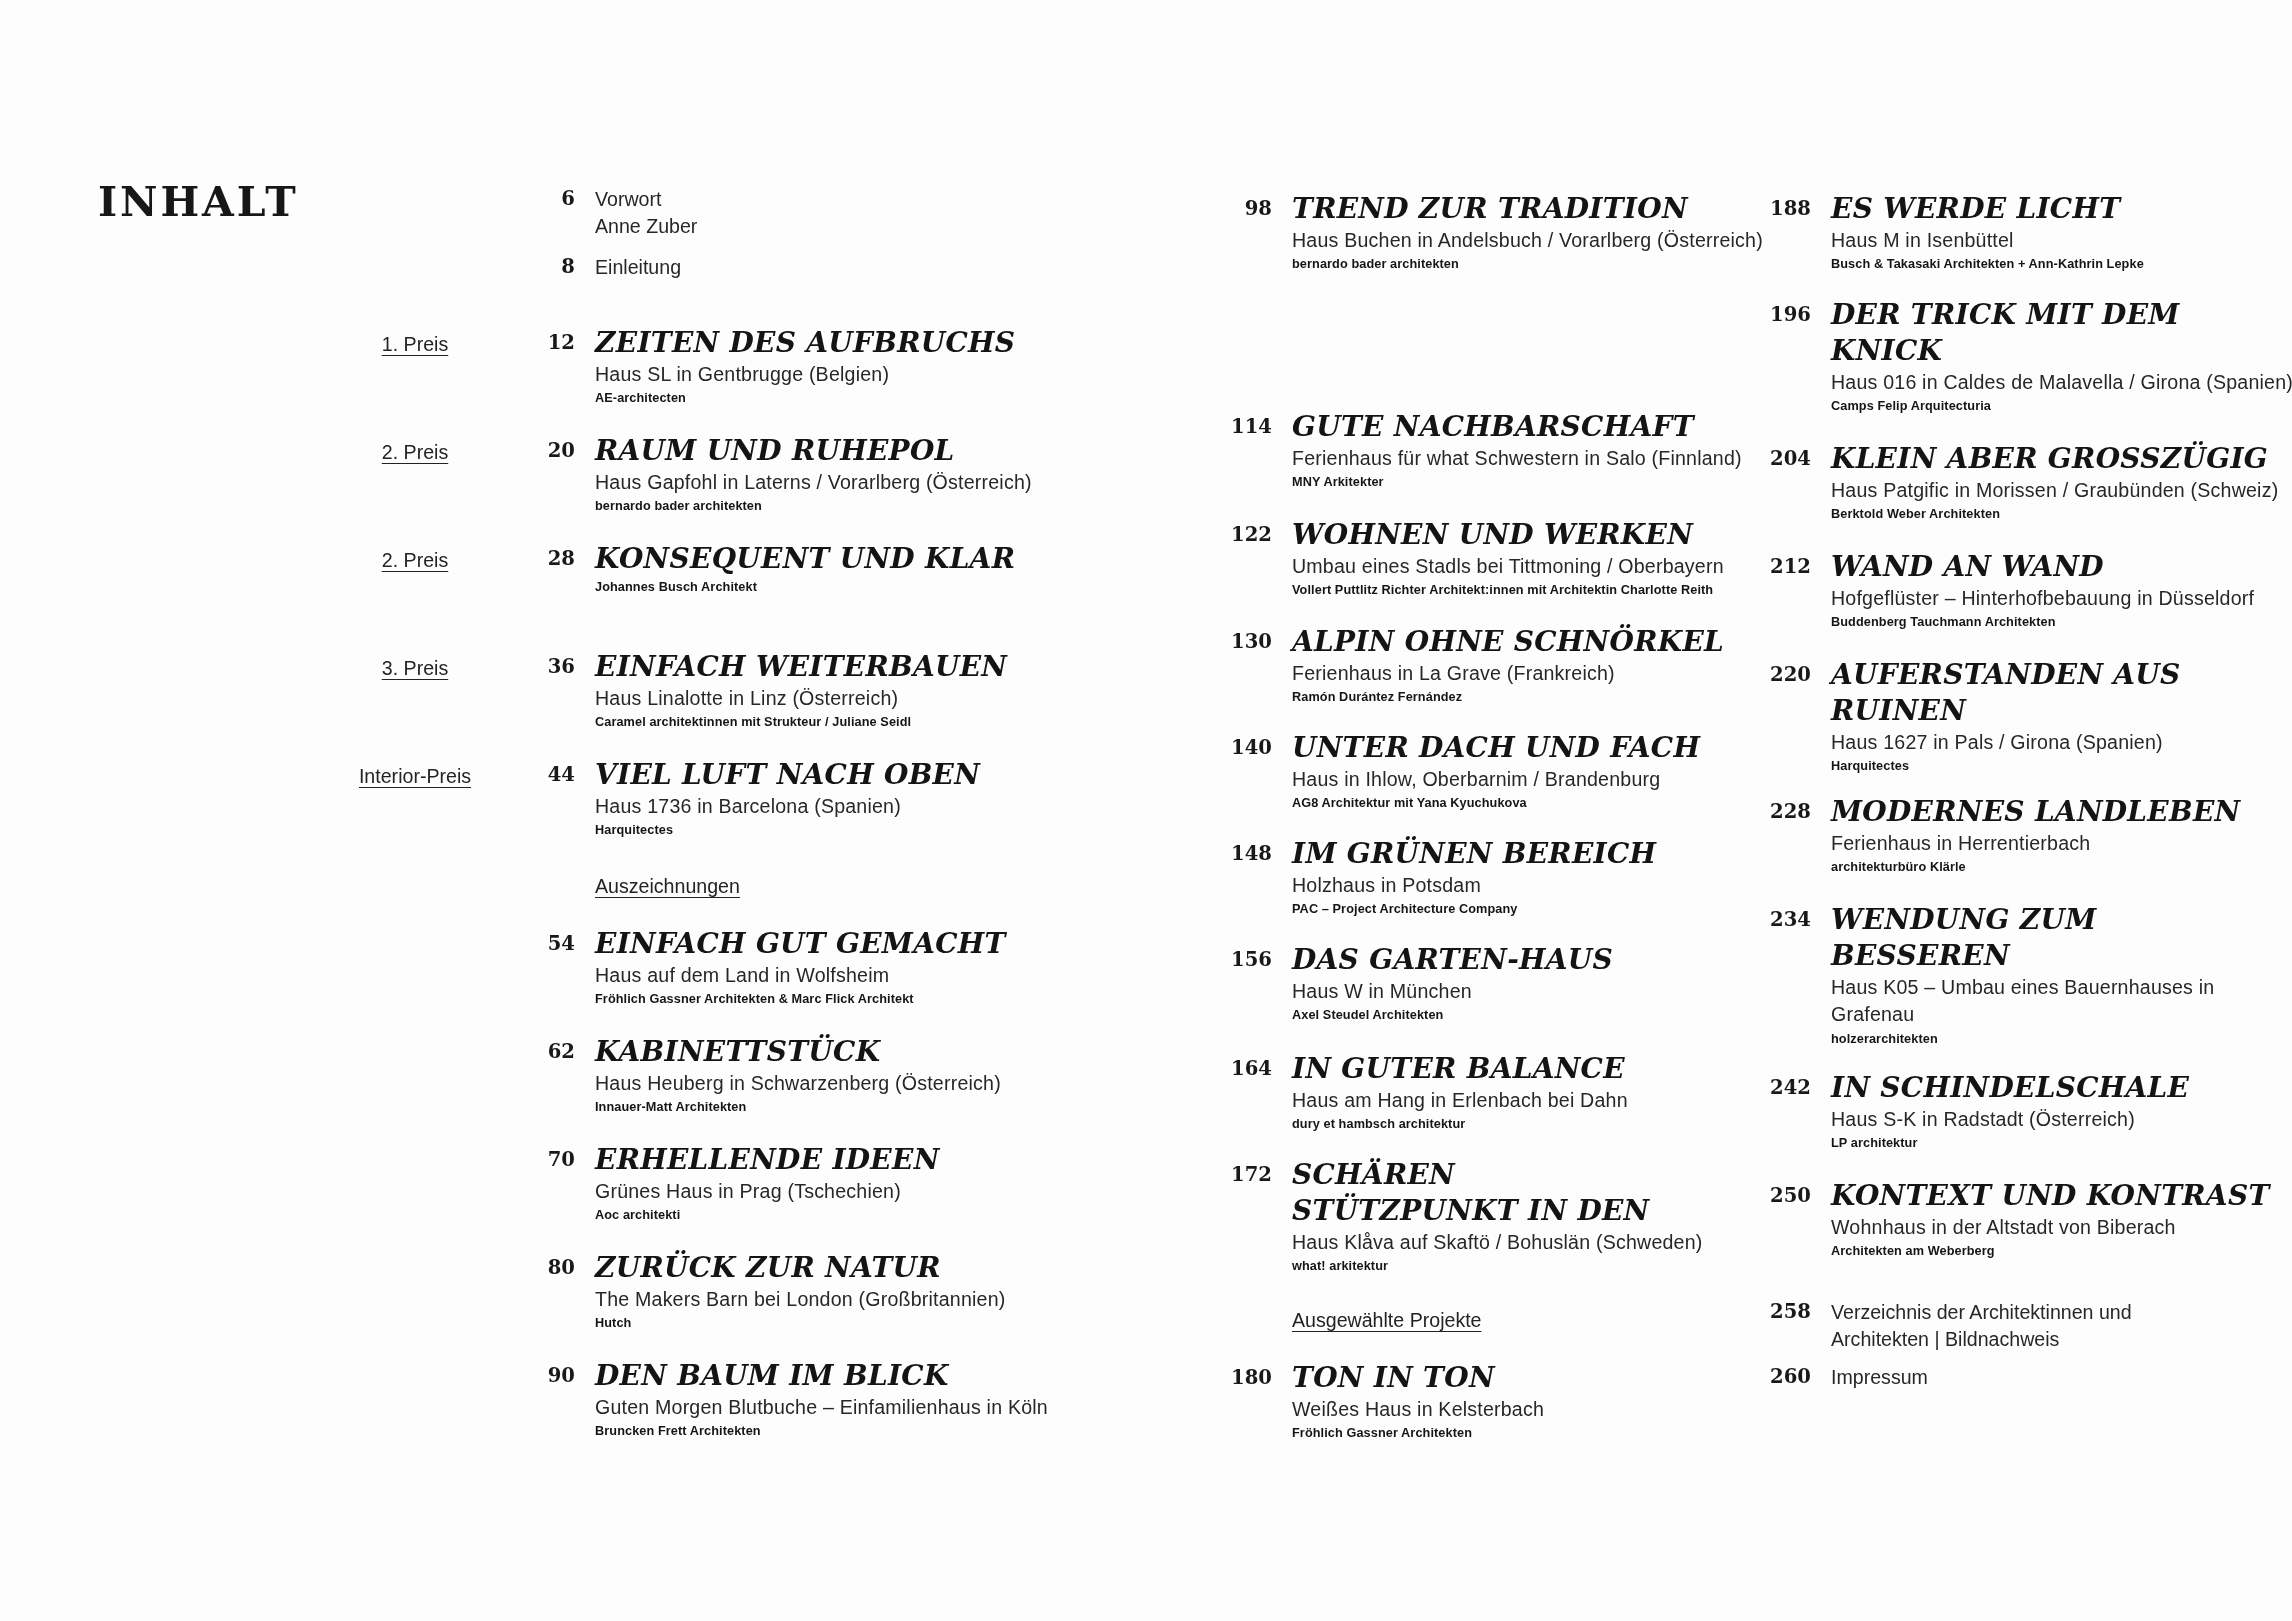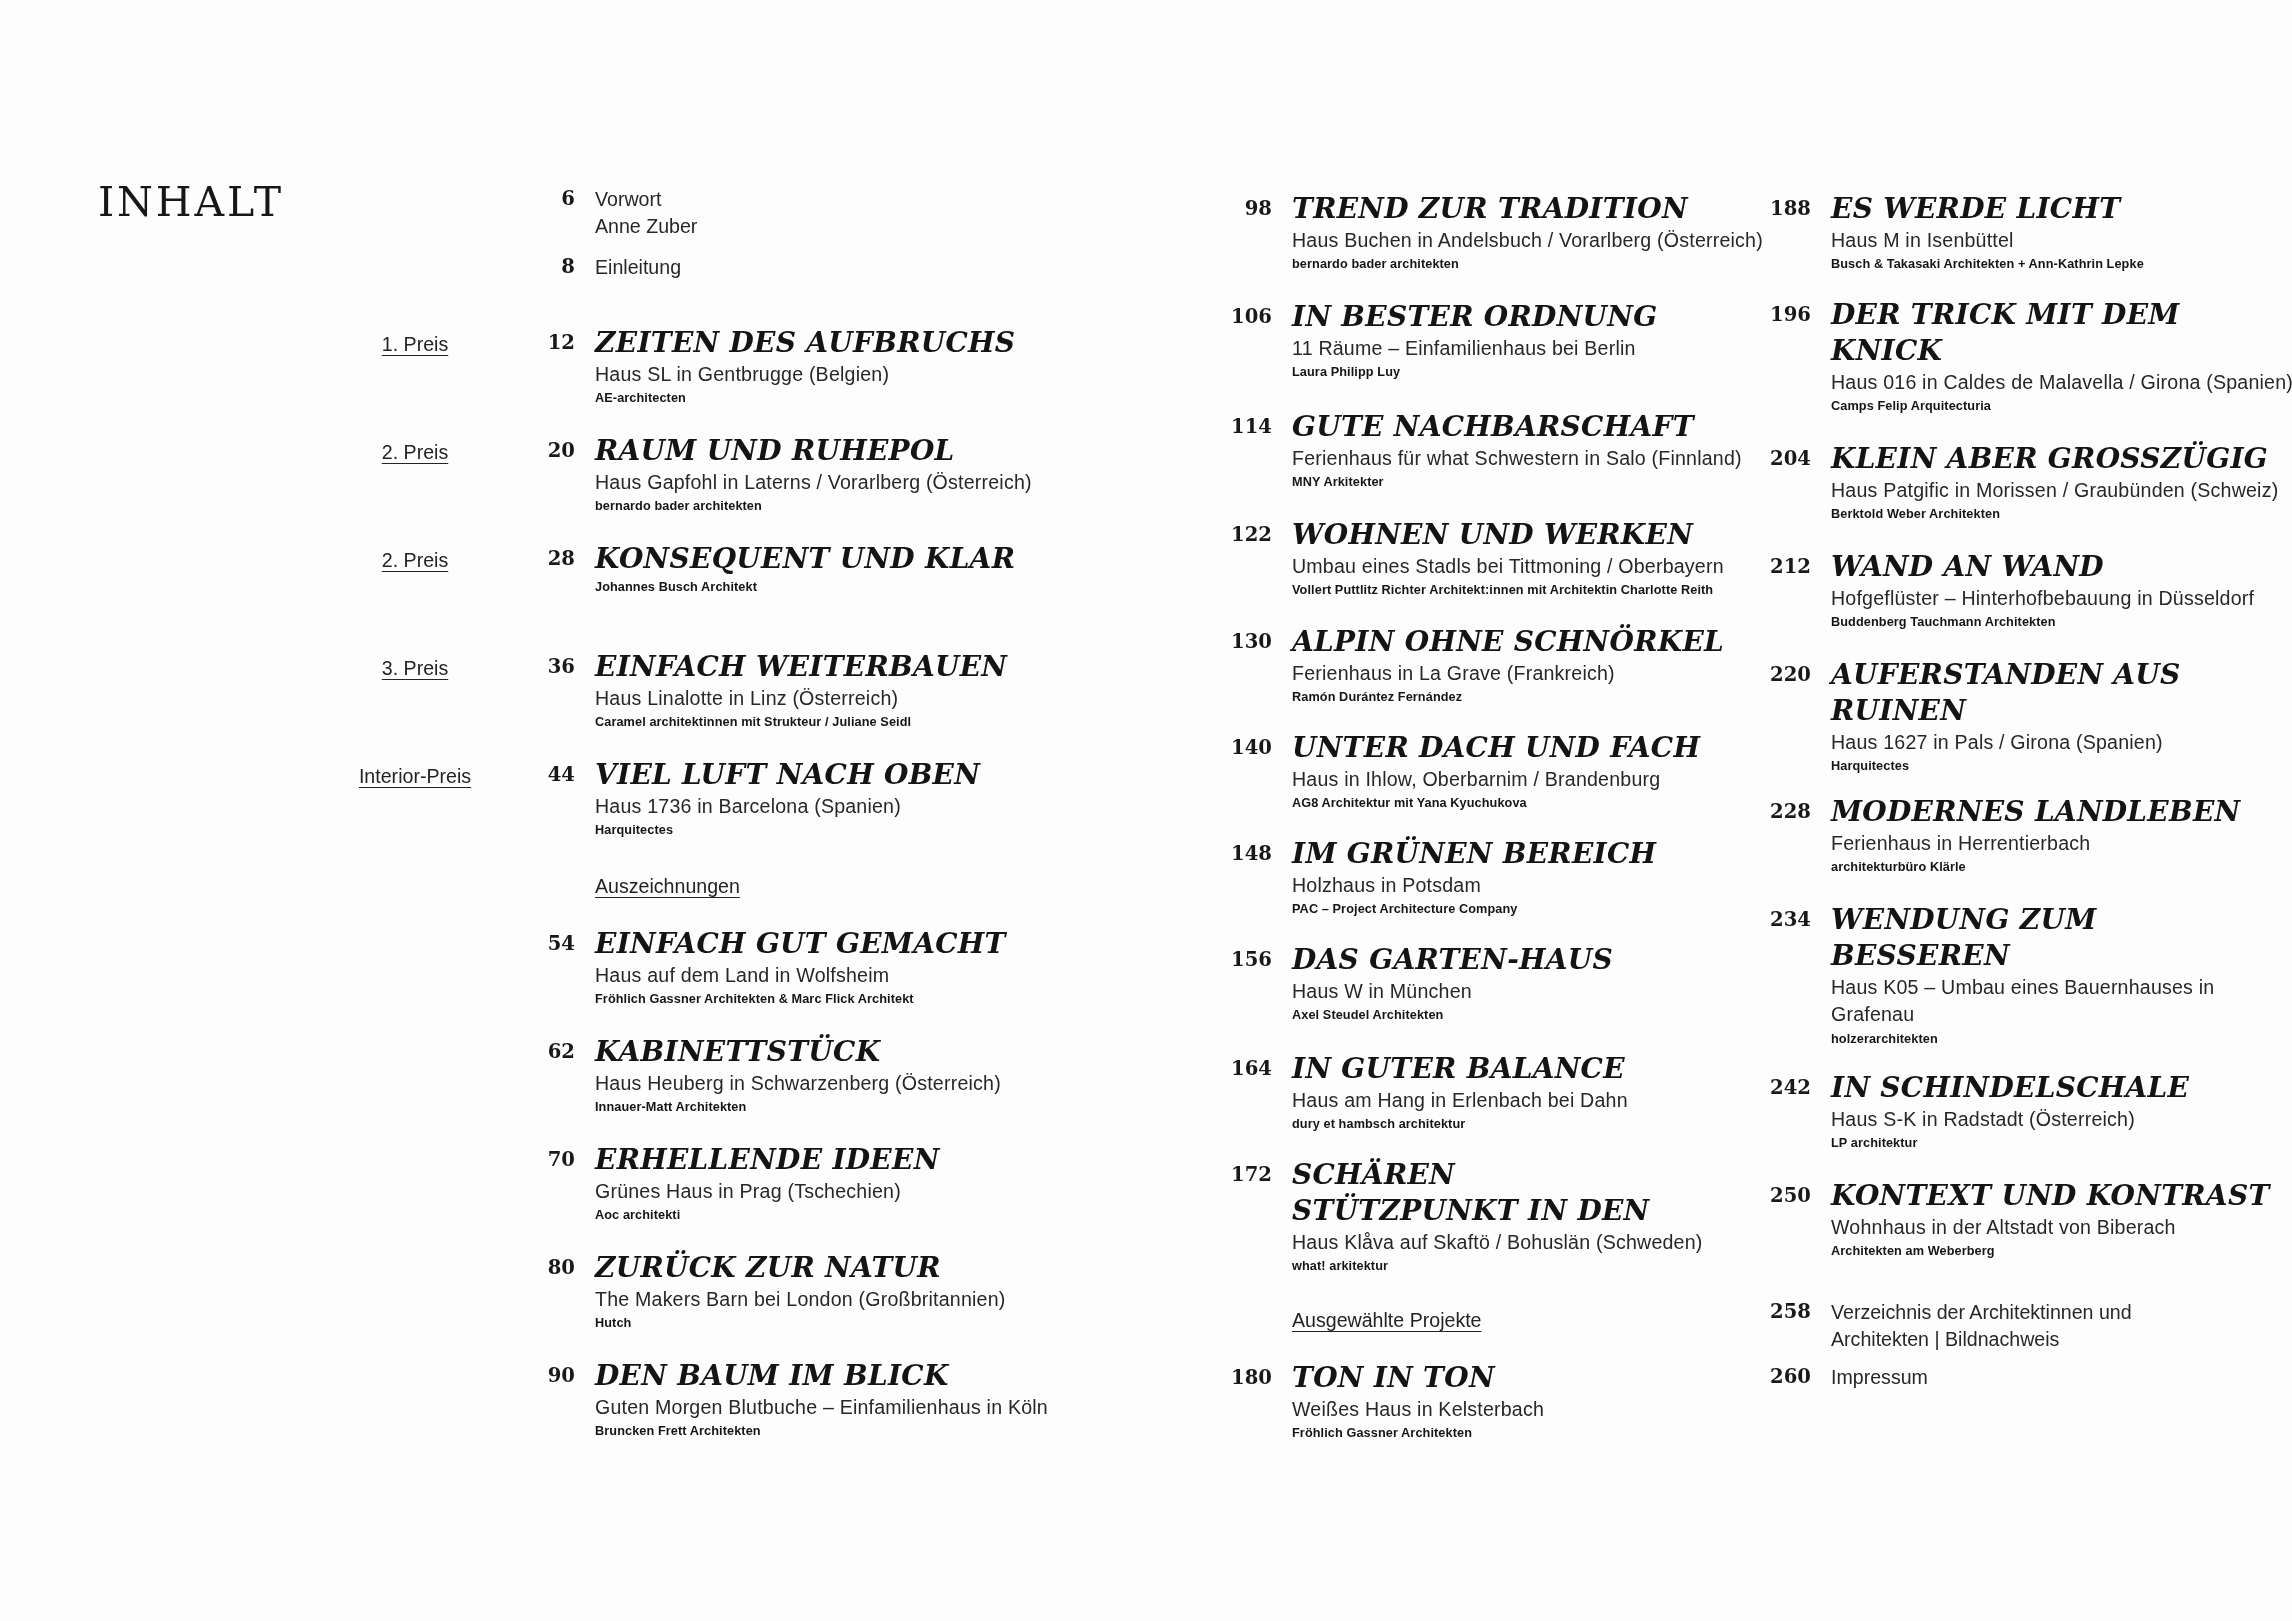--- a/index.html
+++ b/index.html
@@ -5,21 +5,21 @@
   html,body{margin:0;padding:0;}
   body{
     width:2293px;height:1621px;position:relative;
     background:#fdfdfd;color:#1b1b1b;
     font-family:"Liberation Sans",sans-serif;
     -webkit-font-smoothing:antialiased;
   }
   .page{position:absolute;inset:0;overflow:hidden;}
   .inhalt{
     position:absolute;left:98px;top:182px;
-    font-family:"DejaVu Serif",serif;font-weight:normal;
+    font-family:"DejaVu Serif",serif;font-weight:bold;
     font-size:41px;letter-spacing:2.9px;color:#171717;line-height:1;
   }
   
   .c1{left:595px;}  .c2{left:1292px;}  .c3{left:1831px;}
   .entry{position:absolute;width:588px;}
   .entry .num{
     position:absolute;left:-110px;top:5.9px;width:90px;text-align:right;
     font-family:"DejaVu Serif",serif;font-weight:bold;font-size:19.6px;color:#191919;
   }
   .entry .plabel{
@@ -132,26 +132,20 @@
     <div class="title">DEN BAUM IM BLICK</div>
     <div class="subtitle">Guten Morgen Blutbuche – Einfamilienhaus in Köln</div>
     <div class="credit">Bruncken Frett Architekten</div>
   </div>
 
   <div class="entry c2" style="top:191px">
     <span class="num">98</span>
     <div class="title">TREND ZUR TRADITION</div>
     <div class="subtitle">Haus Buchen in Andelsbuch / Vorarlberg (Österreich)</div>
     <div class="credit">bernardo bader architekten</div>
-  </div>
-  <div class="entry c2" style="top:299px">
-    <span class="num">106</span>
-    <div class="title">IN BESTER ORDNUNG</div>
-    <div class="subtitle">11 Räume – Einfamilienhaus bei Berlin</div>
-    <div class="credit">Laura Philipp Luy</div>
   </div>
   <div class="entry c2" style="top:409px">
     <span class="num">114</span>
     <div class="title">GUTE NACHBARSCHAFT</div>
     <div class="subtitle">Ferienhaus für what Schwestern in Salo (Finnland)</div>
     <div class="credit">MNY Arkitekter</div>
   </div>
   <div class="entry c2" style="top:517px">
     <span class="num">122</span>
     <div class="title">WOHNEN UND WERKEN</div>

